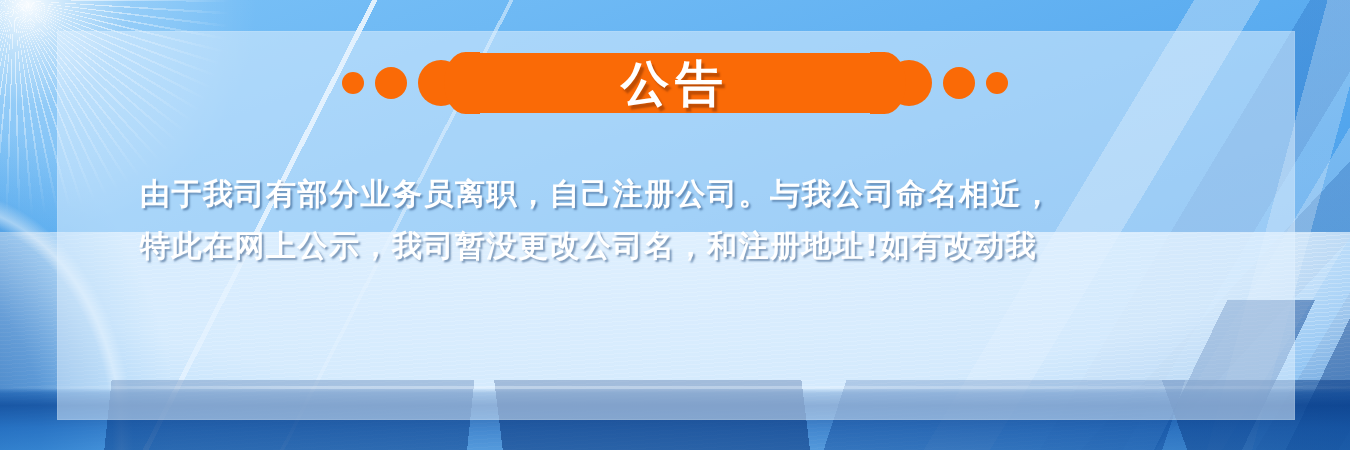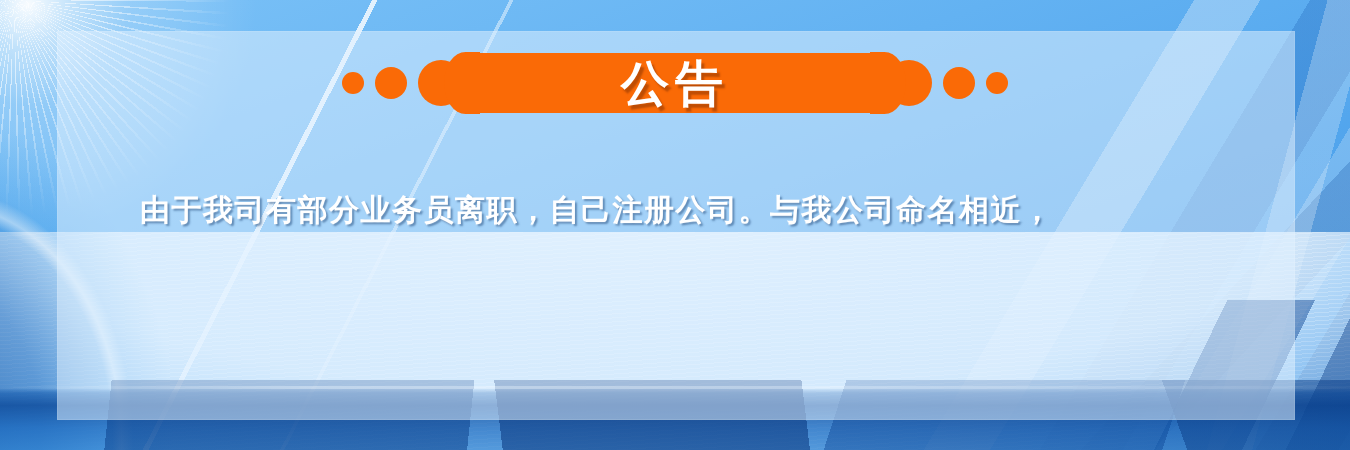--- a/index.html
+++ b/index.html
@@ -202,21 +202,21 @@
     font-size: 48px;
     letter-spacing: 6px;
     line-height: 1;
     text-shadow: 3px 4px 2px rgba(90,30,0,0.38);
   }
 
   
   #notice-body {
     position: absolute;
     left: 140px;
-    top: 184px;
+    top: 168px;
     width: 1080px;
     z-index: 3;
   }
   .notice-line {
     color: #ffffff;
     font-family: "DejaVu Sans", "Liberation Sans", sans-serif;
     font-weight: bold;
     font-size: 30px;
     line-height: 52px;
     letter-spacing: 1.5px;
@@ -264,15 +264,16 @@
     <div class="dot-group">
       <span class="dot l"></span>
       <span class="dot m"></span>
       <span class="dot s"></span>
     </div>
 
   </div>
 
   <div id="notice-body">
     <div class="notice-line">由于我司有部分业务员离职，自己注册公司。与我公司命名相近，</div>
+    <div class="notice-line">特此在网上公示，我司暂没更改公司名，和注册地址!如有改动我</div>
   </div>
 
 </div>
 
 </body></html>

